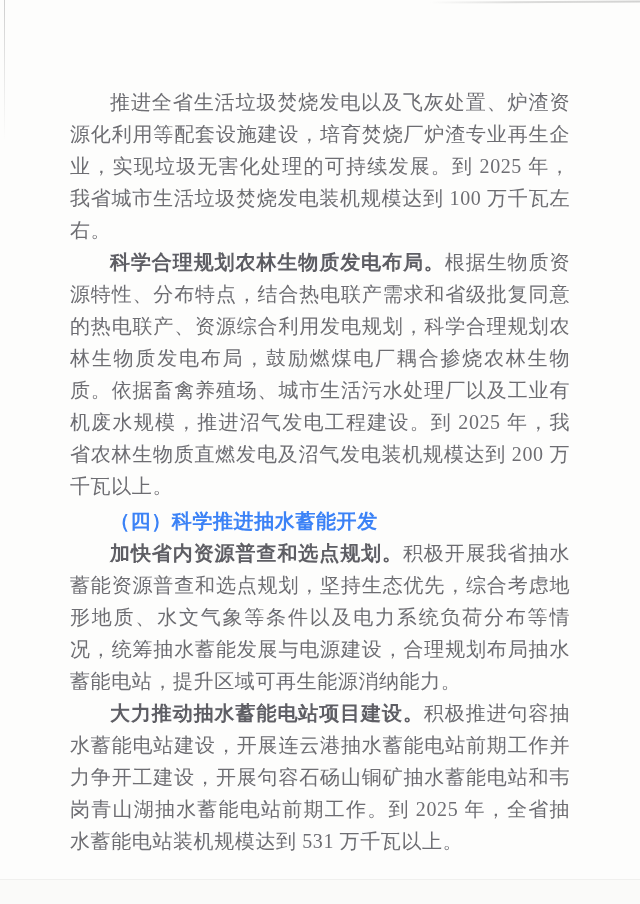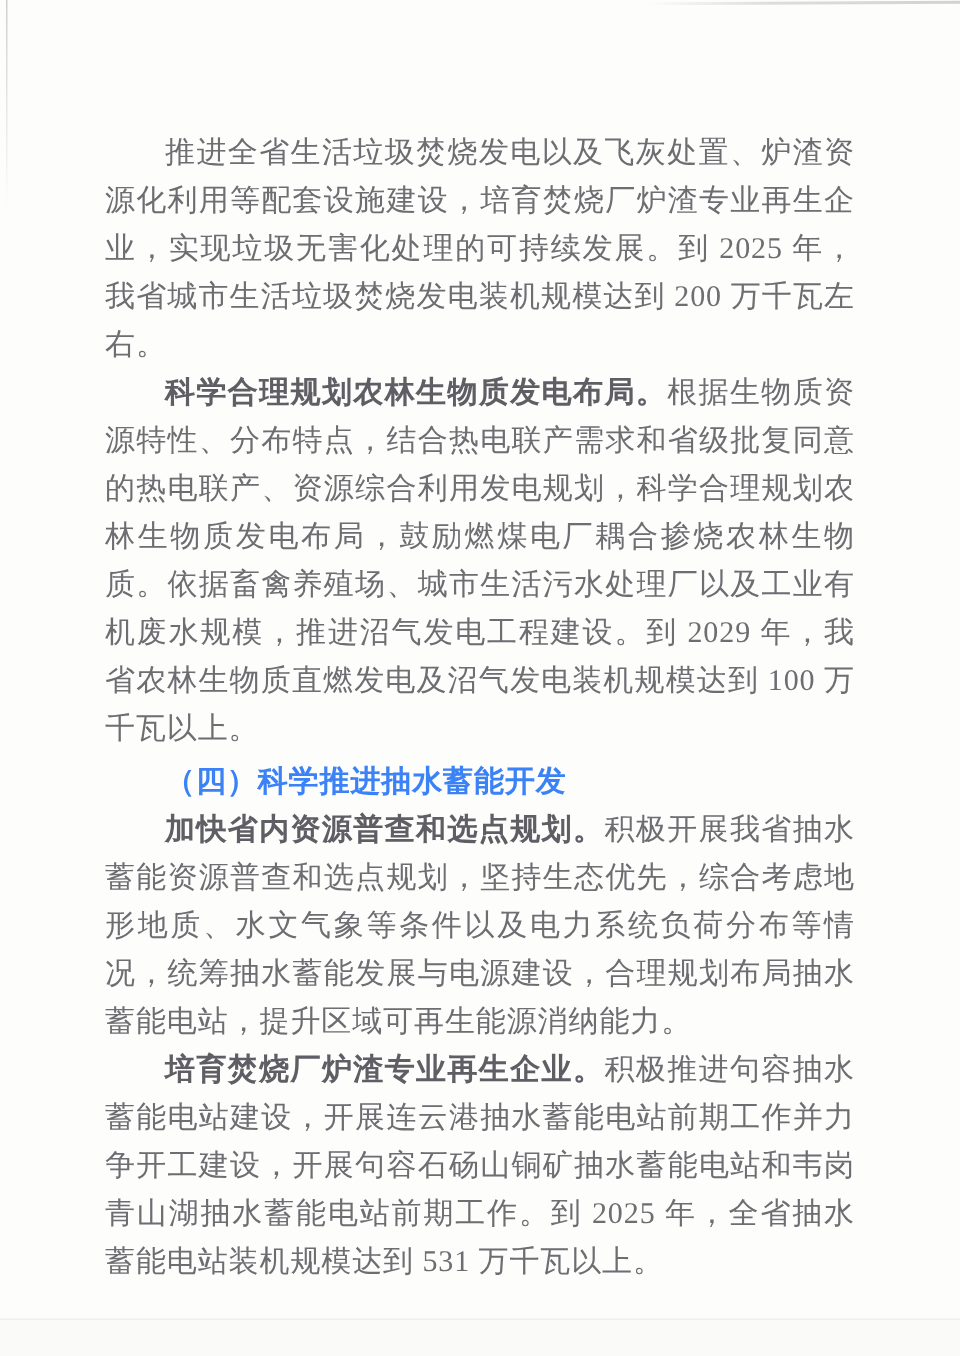--- a/index.html
+++ b/index.html
@@ -82,28 +82,28 @@
 </head>
 <body>
 
 <div class="scan-page">
 
   <div class="edge-left"></div>
   <div class="edge-top-right"></div>
 
   <div class="content">
 
-    <p><span>推进全省生活垃圾焚烧发电以及飞灰处置、炉渣资源化利用等配套设施建设，培育焚烧厂炉渣专业再生企业，实现垃圾无害化处理的可持续发展。到 2025 年，我省城市生活垃圾焚烧发电装机规模达到 200 万千瓦左右。</span></p>
+    <p><span>推进全省生活垃圾焚烧发电以及飞灰处置、炉渣资源化利用等配套设施建设，培育焚烧厂炉渣专业再生企业，实现垃圾无害化处理的可持续发展。到 2025 年，我省城市生活垃圾焚烧发电装机规模达到 100 万千瓦左右。</span></p>
 
-    <p><span class="lead">科学合理规划农林生物质发电布局。</span><span>根据生物质资源特性、分布特点，结合热电联产需求和省级批复同意的热电联产、资源综合利用发电规划，科学合理规划农林生物质发电布局，鼓励燃煤电厂耦合掺烧农林生物质。依据畜禽养殖场、城市生活污水处理厂以及工业有机废水规模，推进沼气发电工程建设。到 2029 年，我省农林生物质直燃发电及沼气发电装机规模达到 100 万千瓦以上。</span></p>
+    <p><span class="lead">科学合理规划农林生物质发电布局。</span><span>根据生物质资源特性、分布特点，结合热电联产需求和省级批复同意的热电联产、资源综合利用发电规划，科学合理规划农林生物质发电布局，鼓励燃煤电厂耦合掺烧农林生物质。依据畜禽养殖场、城市生活污水处理厂以及工业有机废水规模，推进沼气发电工程建设。到 2025 年，我省农林生物质直燃发电及沼气发电装机规模达到 200 万千瓦以上。</span></p>
 
     <p class="section-heading"><span>（四）科学推进抽水蓄能开发</span></p>
 
     <p><span class="lead">加快省内资源普查和选点规划。</span><span>积极开展我省抽水蓄能资源普查和选点规划，坚持生态优先，综合考虑地形地质、水文气象等条件以及电力系统负荷分布等情况，统筹抽水蓄能发展与电源建设，合理规划布局抽水蓄能电站，提升区域可再生能源消纳能力。</span></p>
 
-    <p><span class="lead">培育焚烧厂炉渣专业再生企业。</span><span>积极推进句容抽水蓄能电站建设，开展连云港抽水蓄能电站前期工作并力争开工建设，开展句容石砀山铜矿抽水蓄能电站和韦岗青山湖抽水蓄能电站前期工作。到 2025 年，全省抽水蓄能电站装机规模达到 531 万千瓦以上。</span></p>
+    <p><span class="lead">大力推动抽水蓄能电站项目建设。</span><span>积极推进句容抽水蓄能电站建设，开展连云港抽水蓄能电站前期工作并力争开工建设，开展句容石砀山铜矿抽水蓄能电站和韦岗青山湖抽水蓄能电站前期工作。到 2025 年，全省抽水蓄能电站装机规模达到 531 万千瓦以上。</span></p>
 
   </div>
 
 
   <div class="edge-bottom"></div>
 
 </div>
 
 </body></html>

